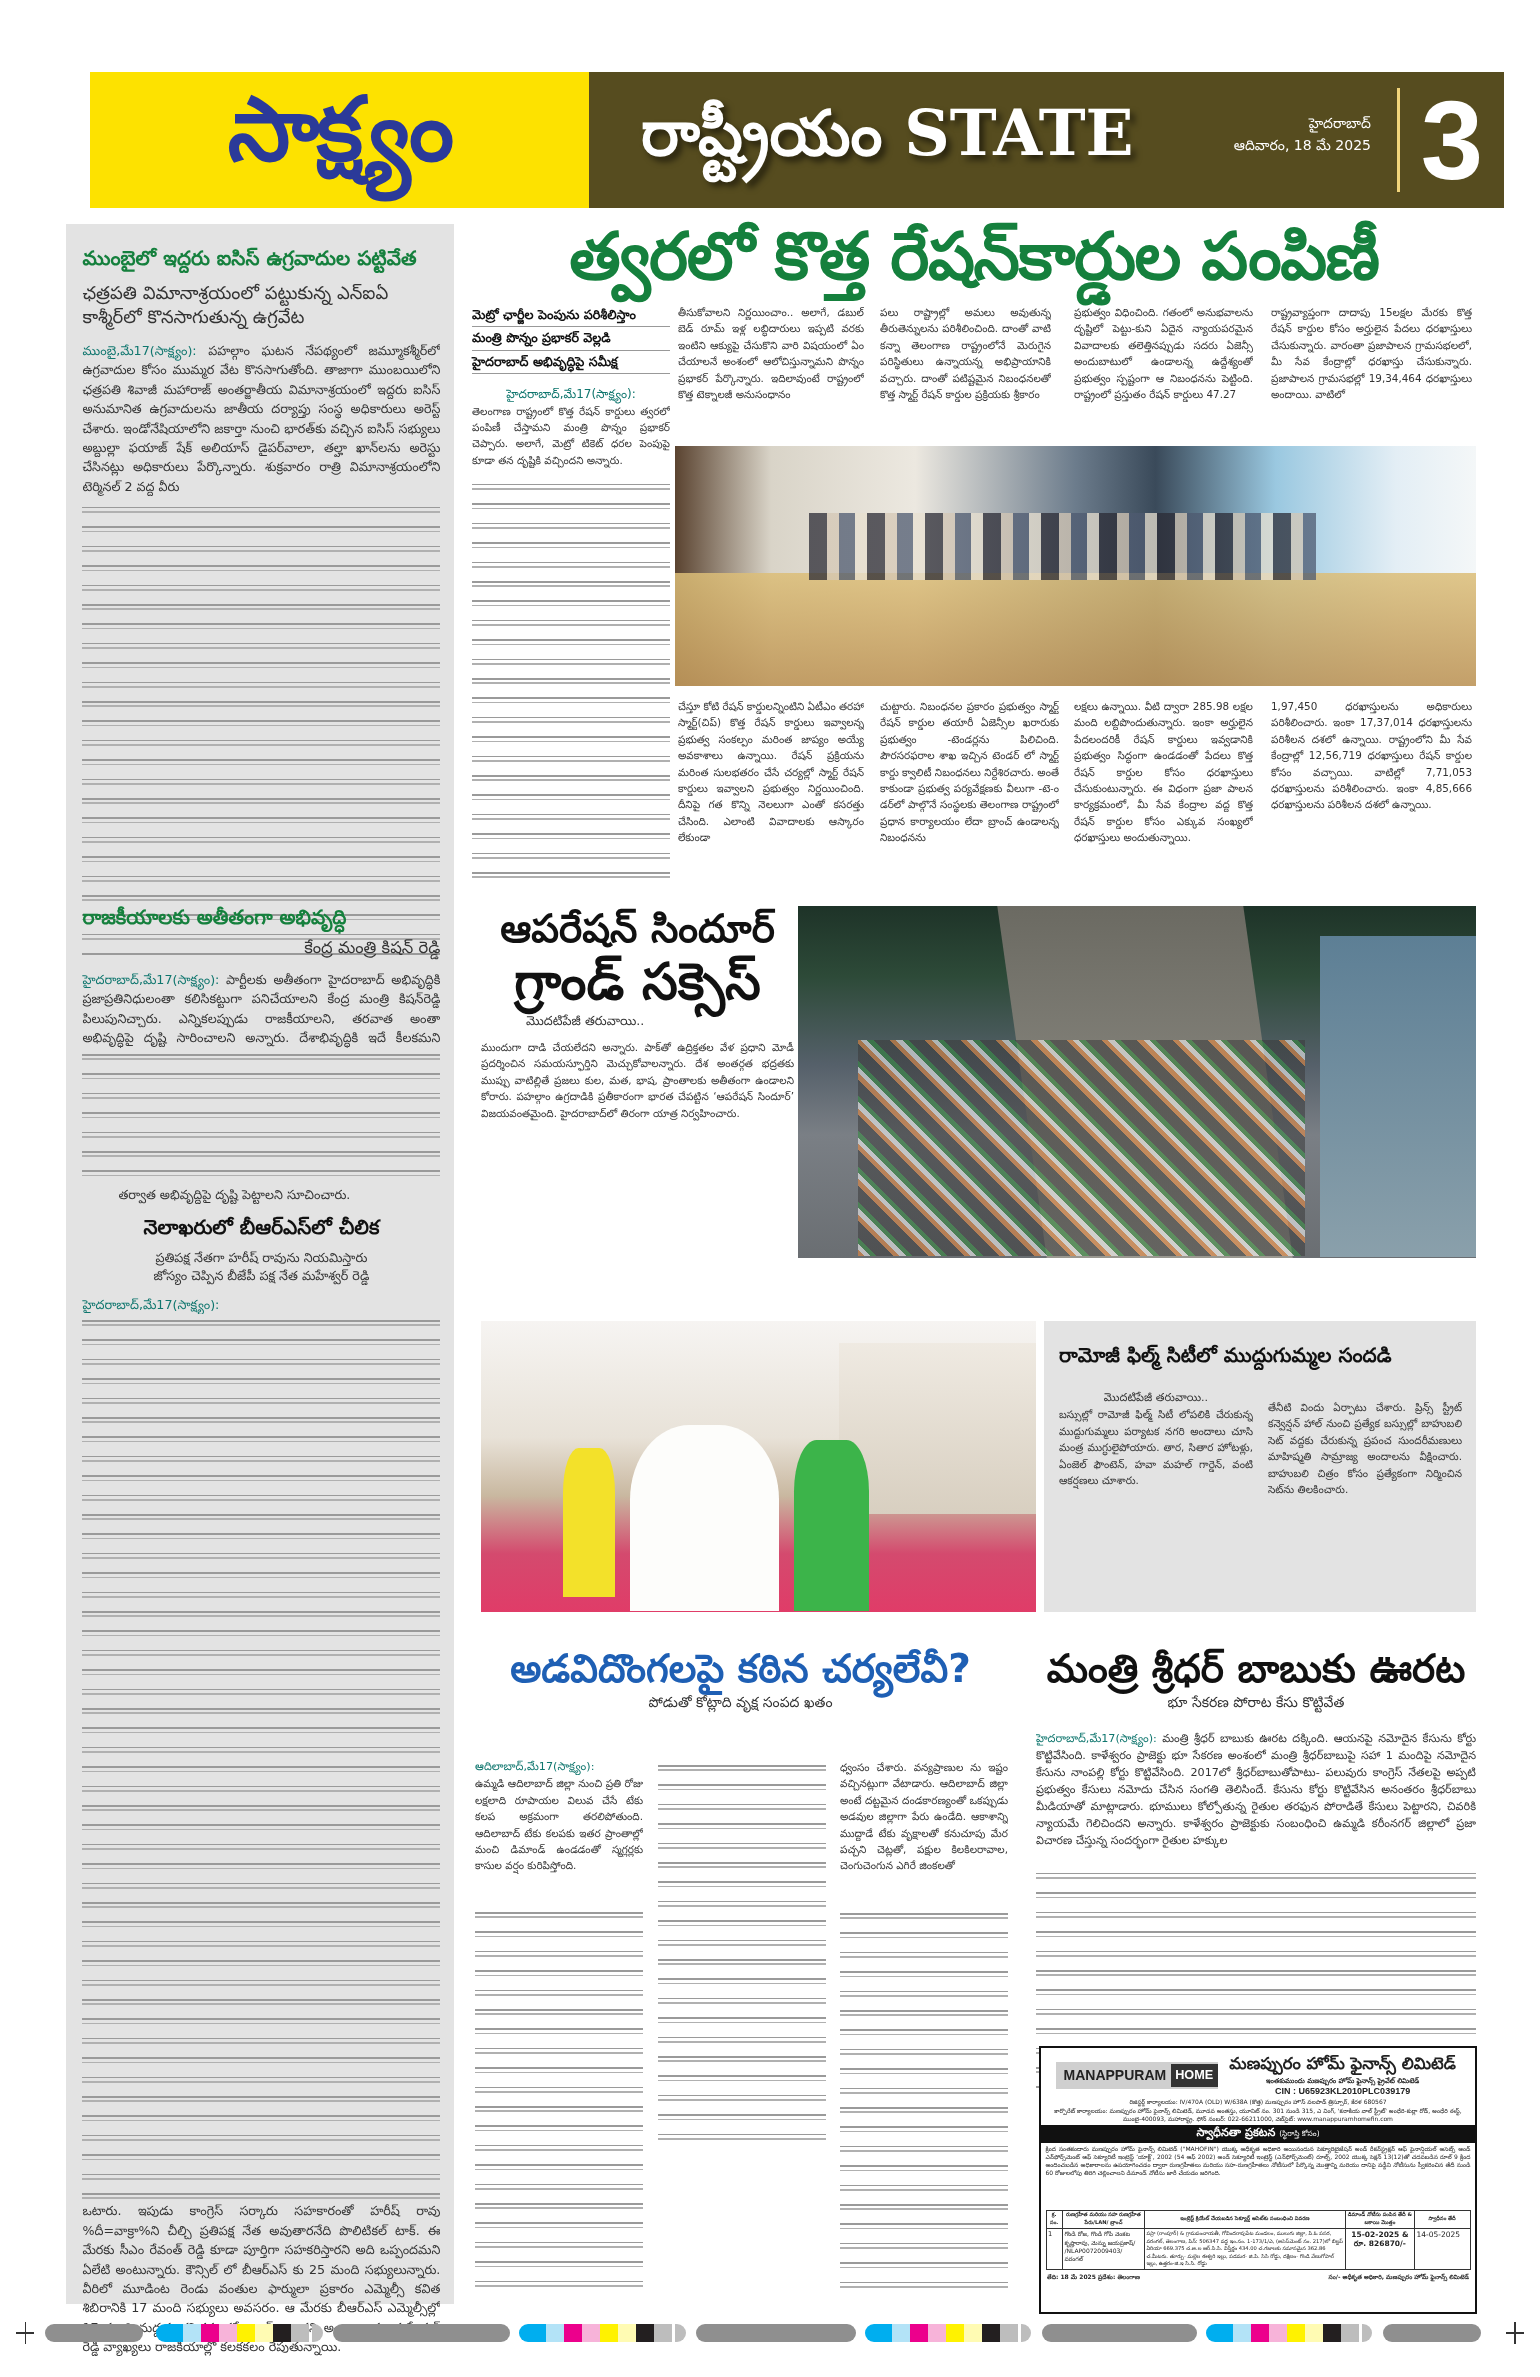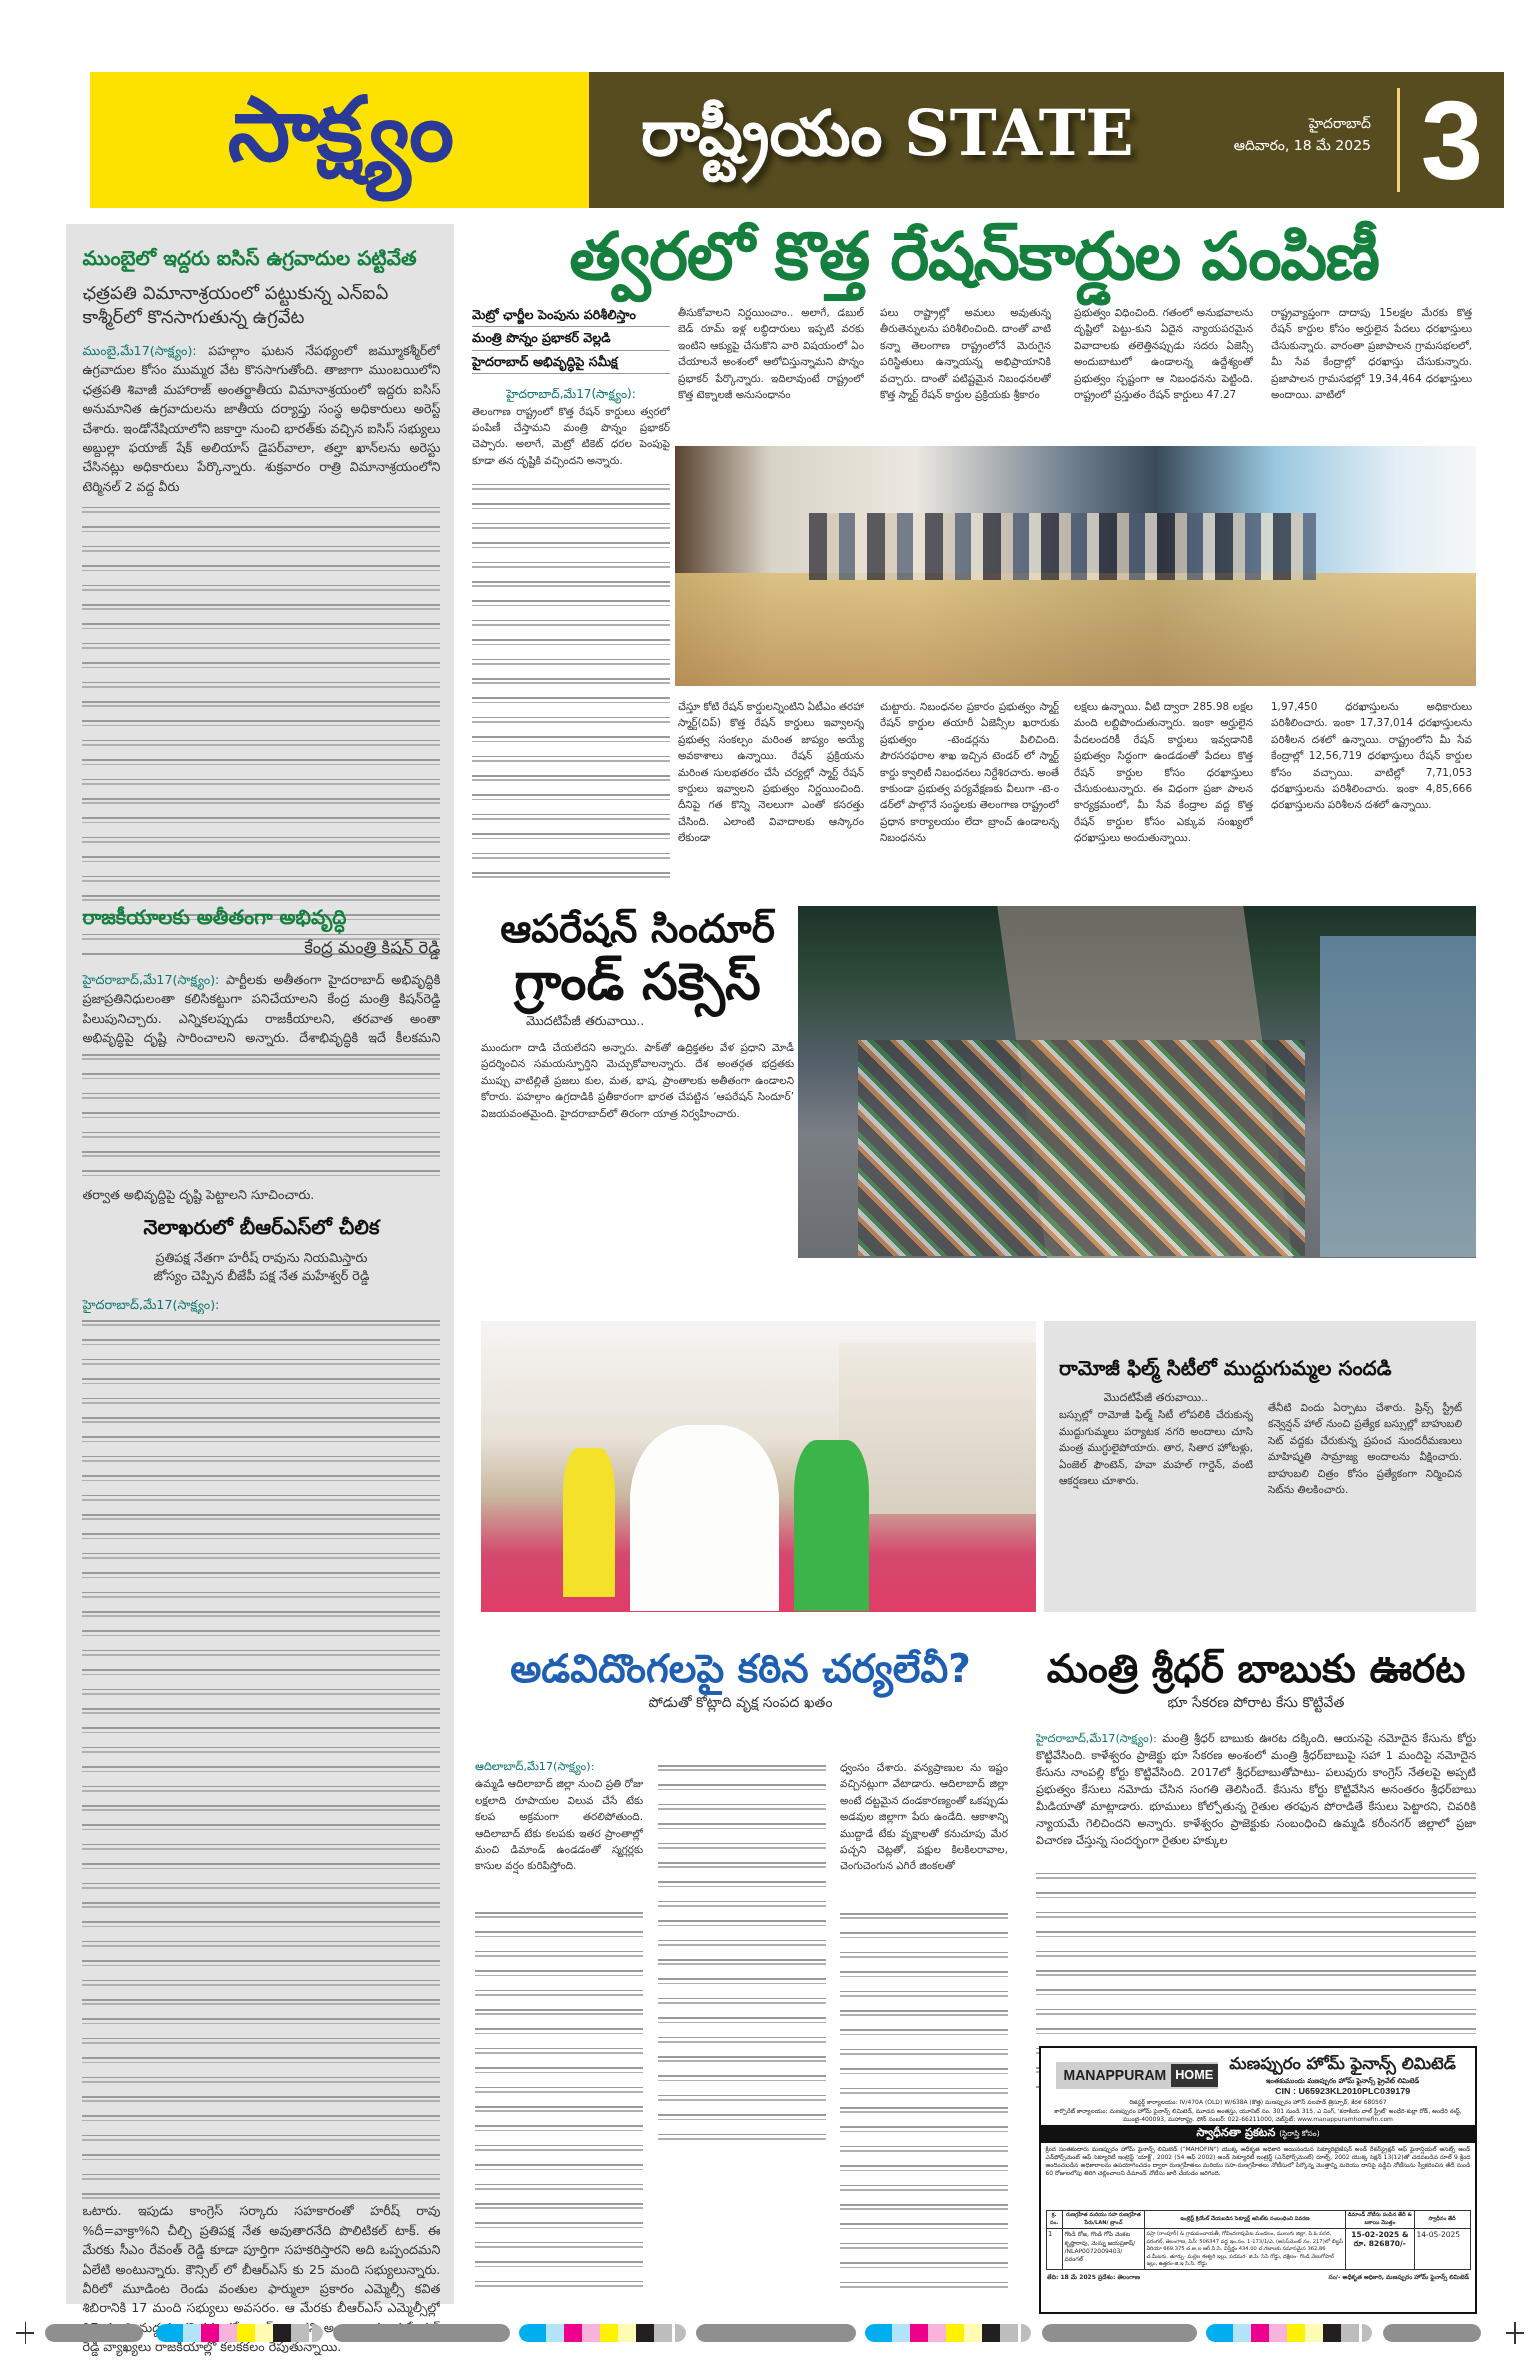--- a/index.html
+++ b/index.html
@@ -65,21 +65,21 @@
   </div>
 
   <div class="abs" style="left:16.4px;top:680px;width:358px;">
     <div class="red-head" style="font-size:20px;line-height:27px;">రాజకీయాలకు అతీతంగా అభివృద్ధి</div>
     <div style="font-size:16.4px;line-height:22.4px;text-align:right;margin-top:6px;color:#333;">కేంద్ర మంత్రి కిషన్ రెడ్డి</div>
     <div class="body-text" style="margin-top:10.4px;height:78px;overflow:hidden;">
       <span class="dl">హైదరాబాద్,మే17(సాక్ష్యం):</span>
       <span>పార్టీలకు అతీతంగా హైదరాబాద్ అభివృద్ధికి ప్రజాప్రతినిధులంతా కలిసికట్టుగా పనిచేయాలని కేంద్ర మంత్రి కిషన్‌రెడ్డి పిలుపునిచ్చారు. ఎన్నికలప్పుడు రాజకీయాలని, తరవాత అంతా అభివృద్ధిపై దృష్టి సారించాలని అన్నారు. దేశాభివృద్ధికి ఇదే కీలకమని అన్నారు. ఎంపీ, ఎమ్మెల్యే</span>
     </div>
     <div class="text-lines" style="height:137px;"></div>
-    <div class="body-text" style="height:19.4px;overflow:hidden;">తర్వాత అభివృద్ధిపై దృష్టి పెట్టాలని సూచించారు.</div>
+    <div class="body-text" style="height:19.4px;overflow:hidden;margin-left:36px;">తర్వాత అభివృద్ధిపై దృష్టి పెట్టాలని సూచించారు.</div>
   </div>
 
   <div class="abs" style="left:16.4px;top:990px;width:358px;">
     <div class="black-head" style="font-size:20px;line-height:27px;text-align:center;">నెలాఖరులో బీఆర్ఎస్‌లో చీలిక</div>
     <div style="font-size:12.7px;line-height:18px;text-align:center;margin-top:7.5px;color:#333;">ప్రతిపక్ష నేతగా హరీష్ రావును నియమిస్తారు</div>
     <div style="font-size:12.7px;line-height:18px;text-align:center;color:#333;">జోస్యం చెప్పిన బీజేపీ పక్ష నేత మహేశ్వర్ రెడ్డి</div>
     <div class="body-text" style="margin-top:10.4px;height:19.4px;overflow:hidden;">
       <span class="dl">హైదరాబాద్,మే17(సాక్ష్యం):</span>
     </div>
     <div class="text-lines" style="height:887px;"></div>
@@ -125,21 +125,21 @@
   <div class="abs" style="left:522px;top:30px;width:157px;height:321px;background:linear-gradient(180deg,#5d7f95,#8aa0ab);"></div>
 </div>
 
 <div class="abs photo" style="left:481px;top:1321px;width:555px;height:291px;background:linear-gradient(180deg,#f6f4f2 0%,#e8e2d8 40%,#c9b8a0 60%,#d44a6e 80%,#e03c68 100%);">
   <div class="abs" style="left:358px;top:22.4px;width:198px;height:171px;background:linear-gradient(180deg,#efeae2,#d8cfc0);"></div>
   <div class="abs" style="left:149px;top:104px;width:149px;height:186px;border-radius:40% 40% 0 0;background:#fdfdfb;"></div>
   <div class="abs" style="left:82px;top:127px;width:52px;height:149px;background:#f3e12a;border-radius:30% 30% 0 0;"></div>
   <div class="abs" style="left:313px;top:119px;width:75px;height:171px;background:#3cb44a;border-radius:30% 30% 0 0;"></div>
 </div>
 <div class="abs" style="left:1044px;top:1321px;width:432px;height:291px;background:#e3e3e3;">
-  <div class="black-head" style="font-size:20px;line-height:30px;margin:32px 0 0 15px;">రామోజీ ఫిల్మ్ సిటీలో ముద్దుగుమ్మల సందడి</div>
+  <div class="black-head" style="font-size:20px;line-height:30px;margin:19px 0 0 15px;">రామోజీ ఫిల్మ్ సిటీలో ముద్దుగుమ్మల సందడి</div>
   <div class="abs" style="left:15px;top:69px;width:194px;">
     <div style="font-size:11.2px;line-height:16.4px;text-align:center;color:#333;">మొదటిపేజీ తరువాయి..</div>
     <div class="body-text" style="font-size:10.4px;line-height:16.4px;height:197px;overflow:hidden;">బస్సుల్లో రామోజీ ఫిల్మ్ సిటీ లోపలికి చేరుకున్న ముద్దుగుమ్మలు పర్యాటక నగరి అందాలు చూసి మంత్ర ముగ్ధులైపోయారు. తార, సితార హోటళ్లు, ఏంజెల్ ఫౌంటెన్, హవా మహల్ గార్డెన్, వంటి ఆకర్షణలు చూశారు.</div>
   </div>
   <div class="abs body-text" style="left:224px;top:78px;width:194px;font-size:10.4px;line-height:16.4px;height:197px;overflow:hidden;">తేనీటి విందు ఏర్పాటు చేశారు. ప్రిన్స్ స్ట్రీట్ కన్వెన్షన్ హాల్ నుంచి ప్రత్యేక బస్సుల్లో బాహుబలి సెట్ వద్దకు చేరుకున్న ప్రపంచ సుందరీమణులు మాహిష్మతి సామ్రాజ్య అందాలను వీక్షించారు. బాహుబలి చిత్రం కోసం ప్రత్యేకంగా నిర్మించిన సెట్‌ను తిలకించారు.</div>
 </div>
 
 <div class="abs" style="left:472px;top:1644px;width:537px;">
   <div style="font-size:39px;line-height:49px;font-weight:bold;color:#1e5fb4;text-align:center;">అడవిదొంగలపై కఠిన చర్యలేవీ?</div>
   <div style="font-size:14px;line-height:19.4px;text-align:center;color:#333;">పోడుతో కోట్లాది వృక్ష సంపద ఖతం</div>

